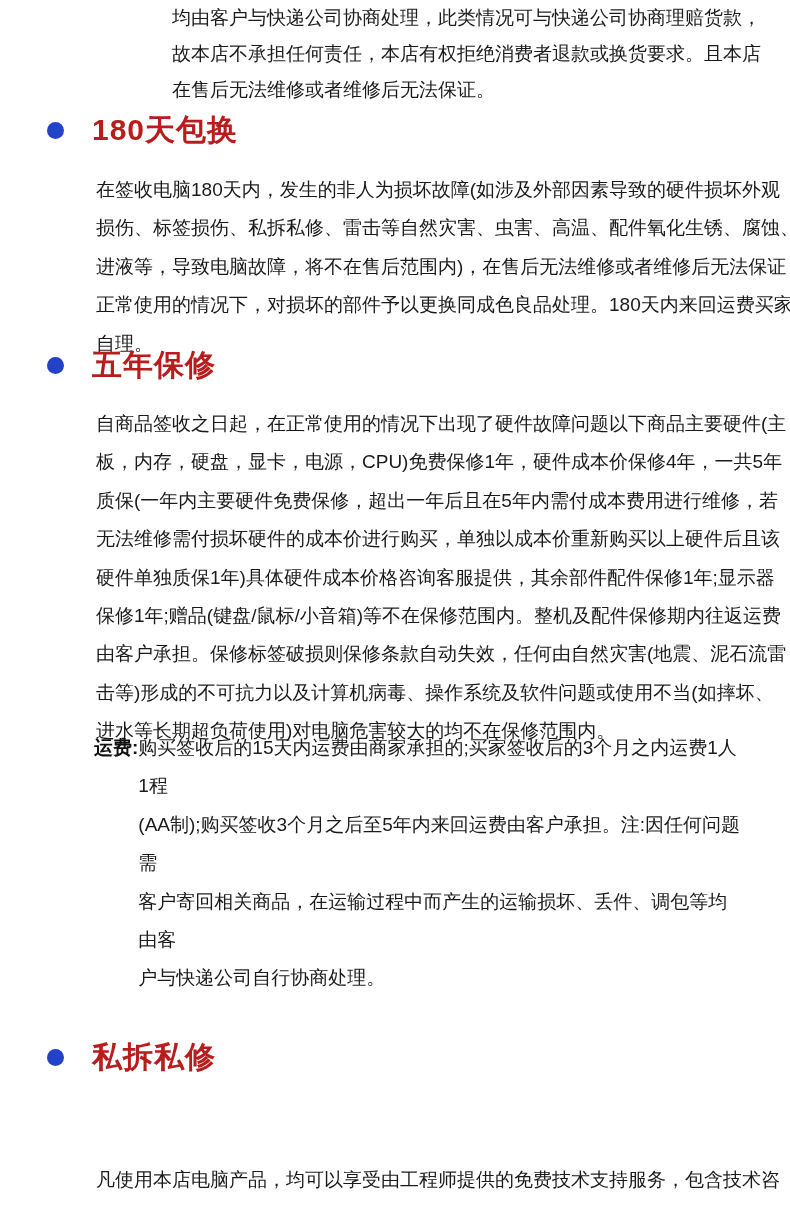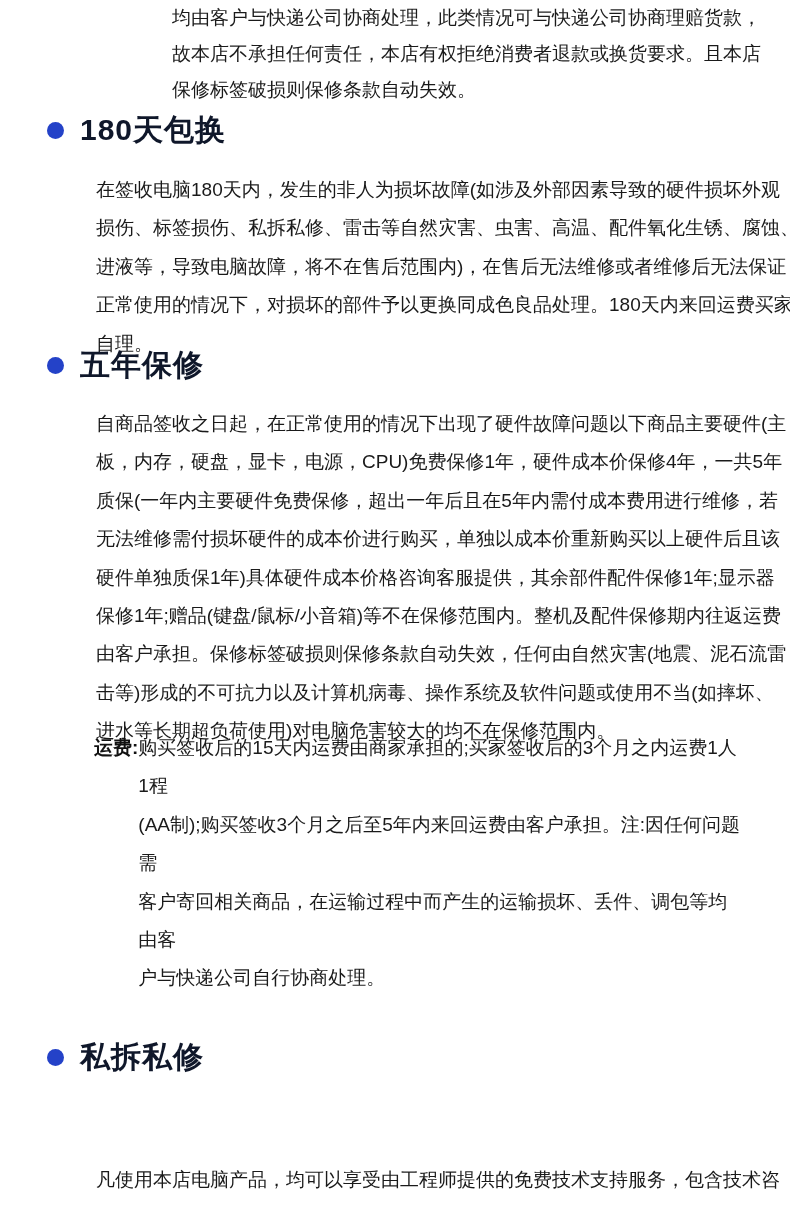--- a/index.html
+++ b/index.html
@@ -29,22 +29,22 @@
     margin: 17px;
     font-size: 19px;
     line-height: 38.4px;
     white-space: pre-line;
   }
   .heading {
     position: absolute;
     left: 47px;
     display: flex;
     align-items: center;
-    gap: 16px;
-    color: #0f172a;
+    gap: 28px;
+    color: #b91c1c;
     font-size: 30px;
     font-weight: bold;
     line-height: 36px;
     letter-spacing: 1px;
   }
   .dot {
     width: 17px;
     height: 17px;
     border-radius: 50%;
     background: #2442c8;
@@ -70,21 +70,21 @@
     white-space: pre-line;
   }
 </style>
 </head>
 <body>
 
 <div class="page">
 
   <p class="intro">均由客户与快递公司协商处理，此类情况可与快递公司协商理赔货款，
 故本店不承担任何责任，本店有权拒绝消费者退款或换货要求。且本店
-保修标签破损则保修条款自动失效。</p>
+在售后无法维修或者维修后无法保证。</p>
 
   <div class="heading" style="top:112px">
     <span class="dot"></span>
     <span>180天包换</span>
   </div>
   <p class="body-par" style="top:154px">在签收电脑180天内，发生的非人为损坏故障(如涉及外部因素导致的硬件损坏外观
 损伤、标签损伤、私拆私修、雷击等自然灾害、虫害、高温、配件氧化生锈、腐蚀、
 进液等，导致电脑故障，将不在售后范围内)，在售后无法维修或者维修后无法保证
 正常使用的情况下，对损坏的部件予以更换同成色良品处理。180天内来回运费买家
 自理。</p>

